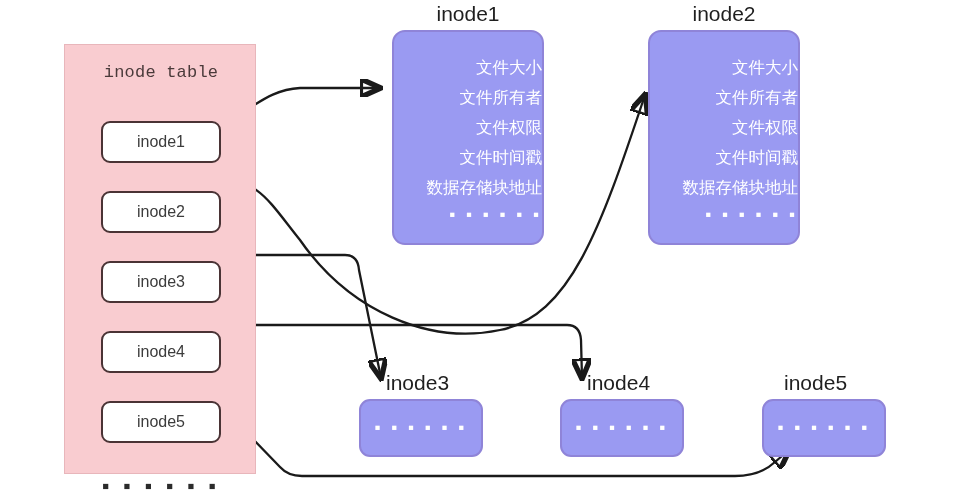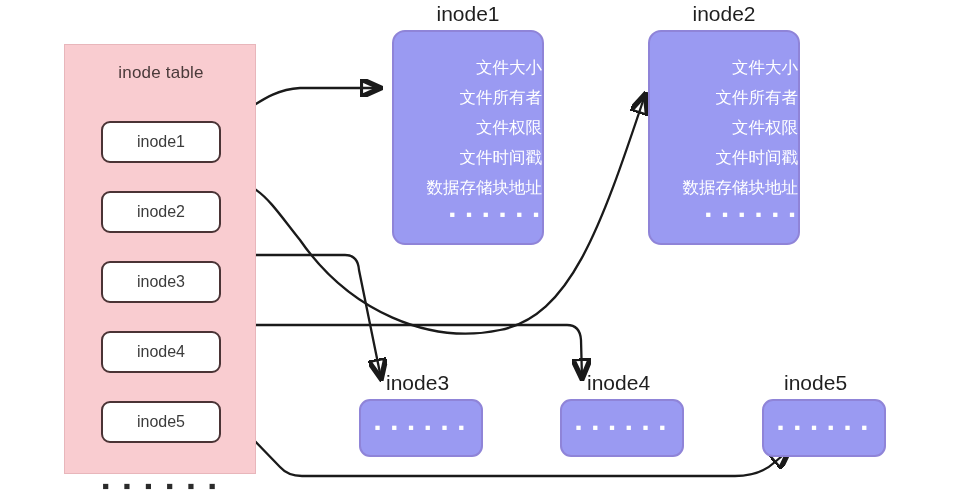--- a/index.html
+++ b/index.html
@@ -29,20 +29,21 @@
   }
   #inode-table-title {
     position: absolute;
     left: 0;
     top: 18px;
     width: 192px;
     text-align: center;
     font-size: 17px;
     color: #4a3a3a;
     letter-spacing: .2px;
+    font-family: Liberation Mono, monospace;
   }
   .inode-slot {
     position: absolute;
     left: 36px;
     width: 120px;
     height: 42px;
     background: #ffffff;
     border: 2.2px solid #4a3335;
     border-radius: 9px;
     box-sizing: border-box;

